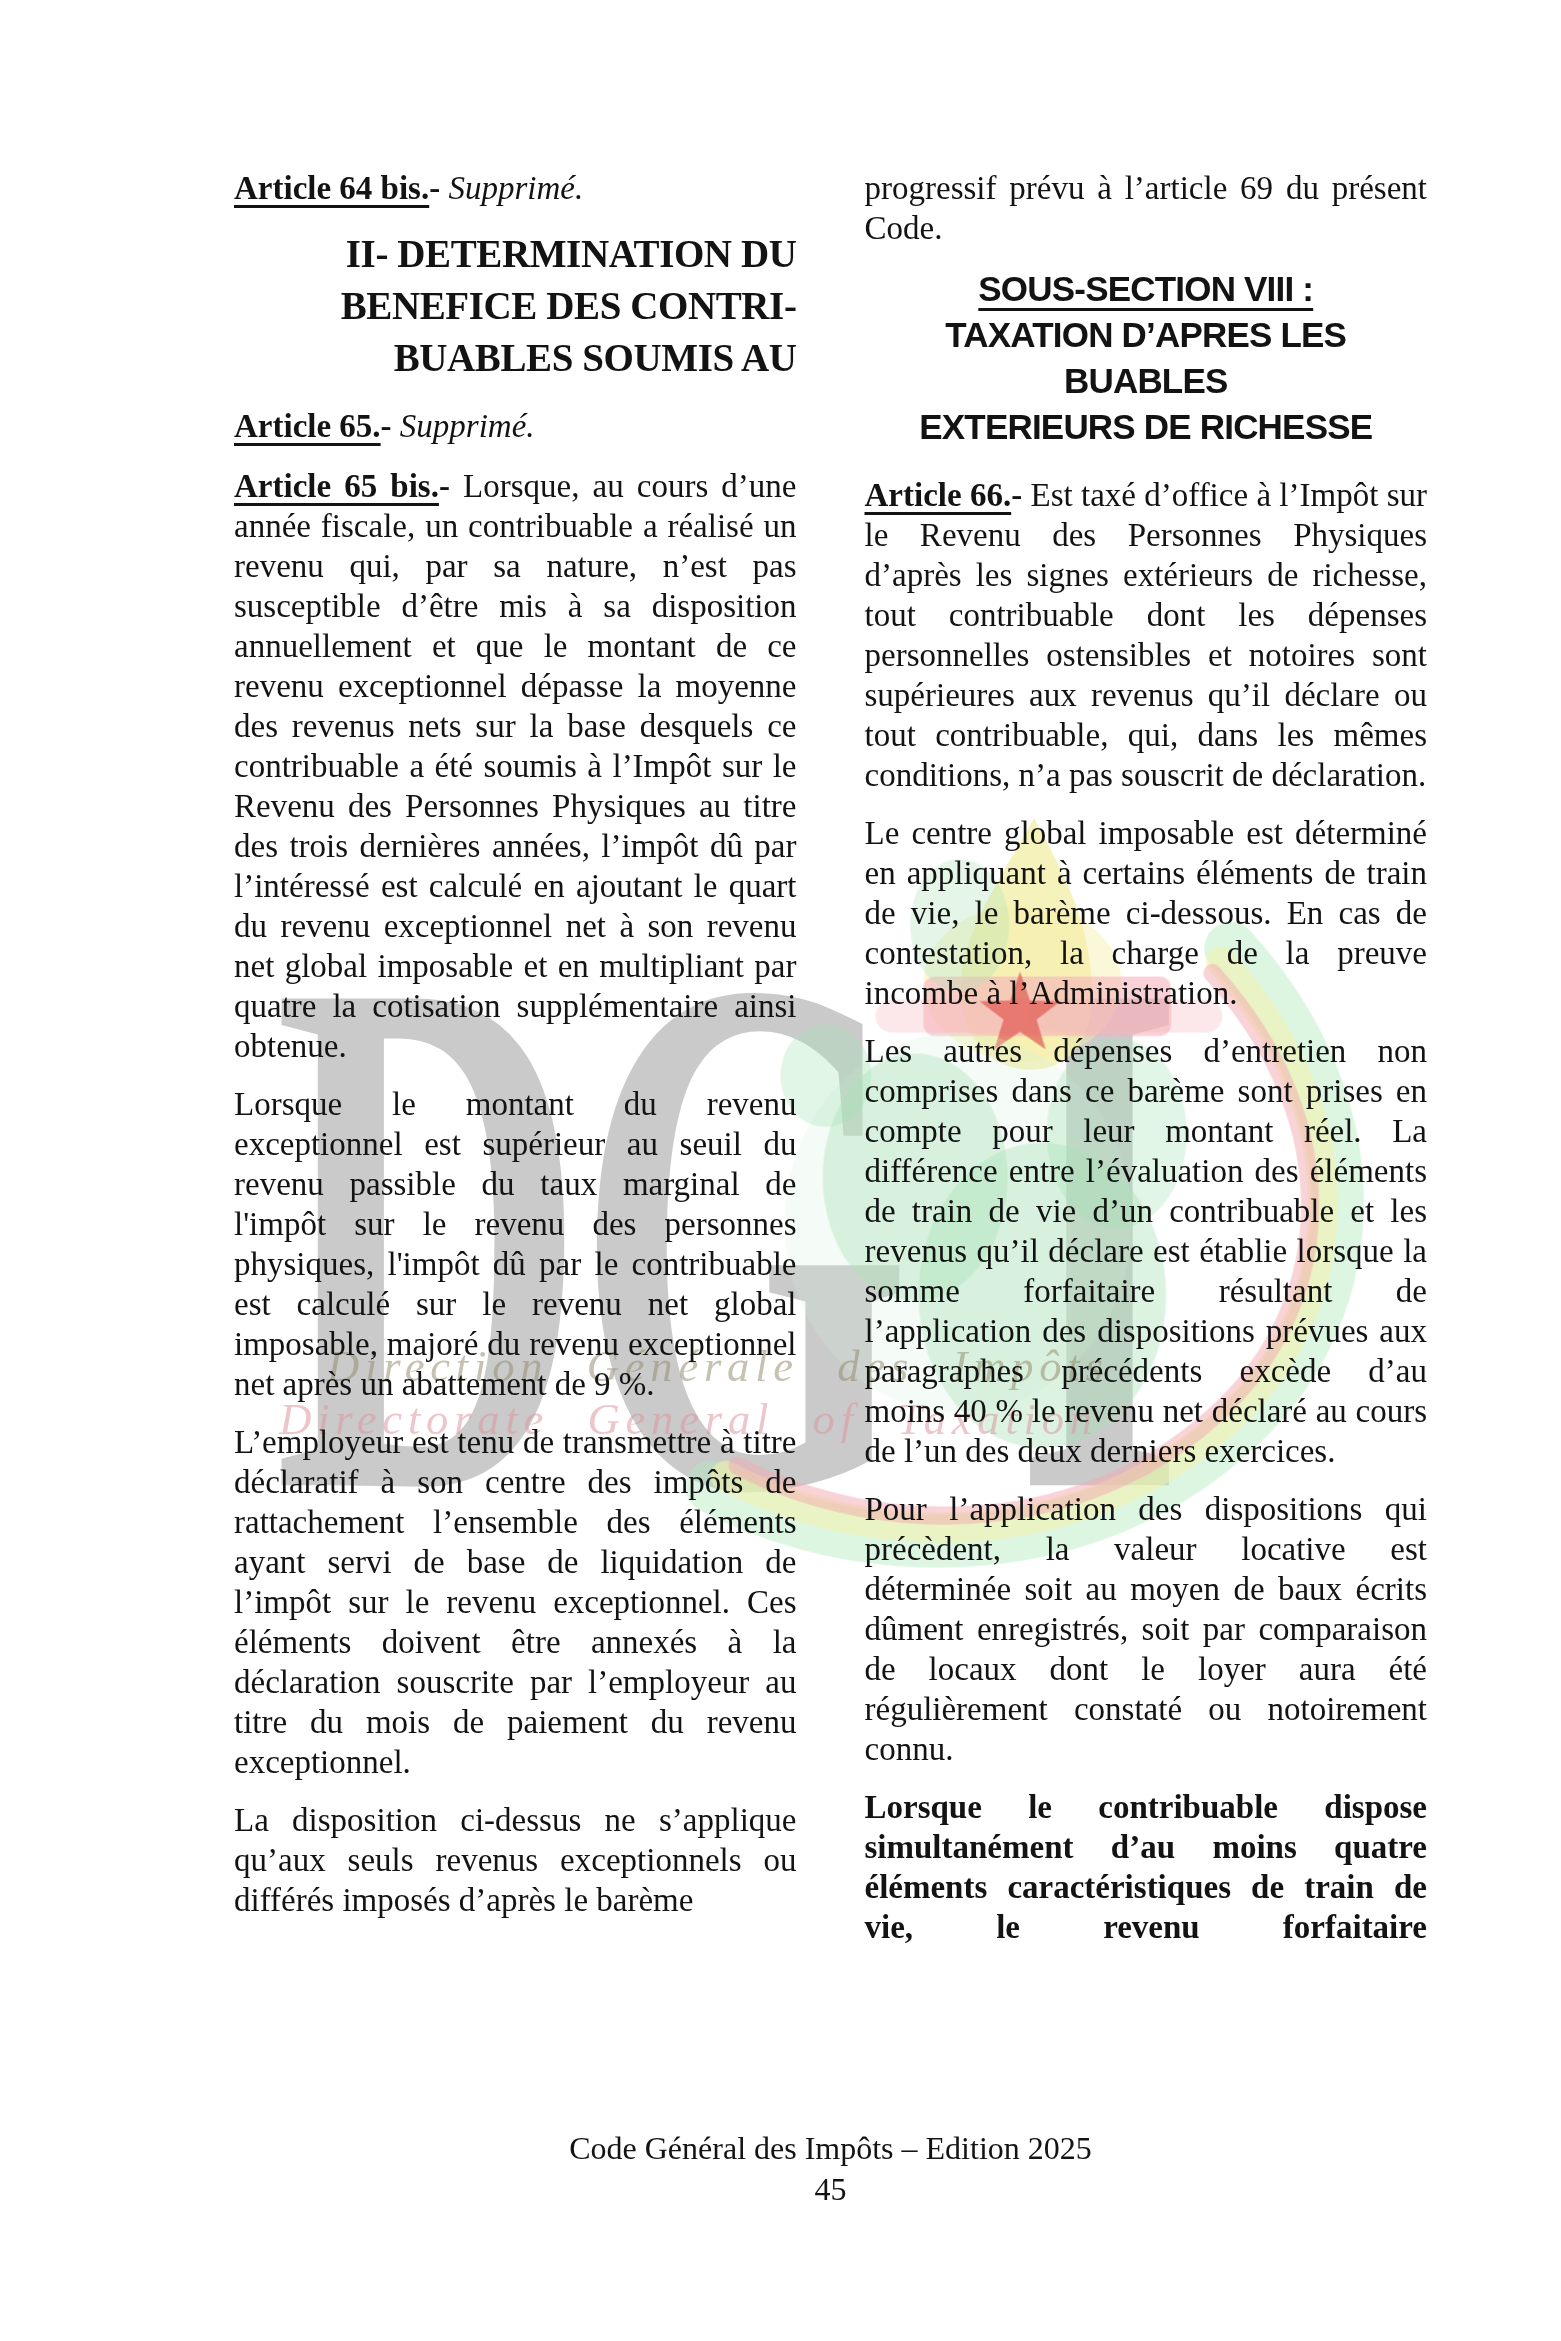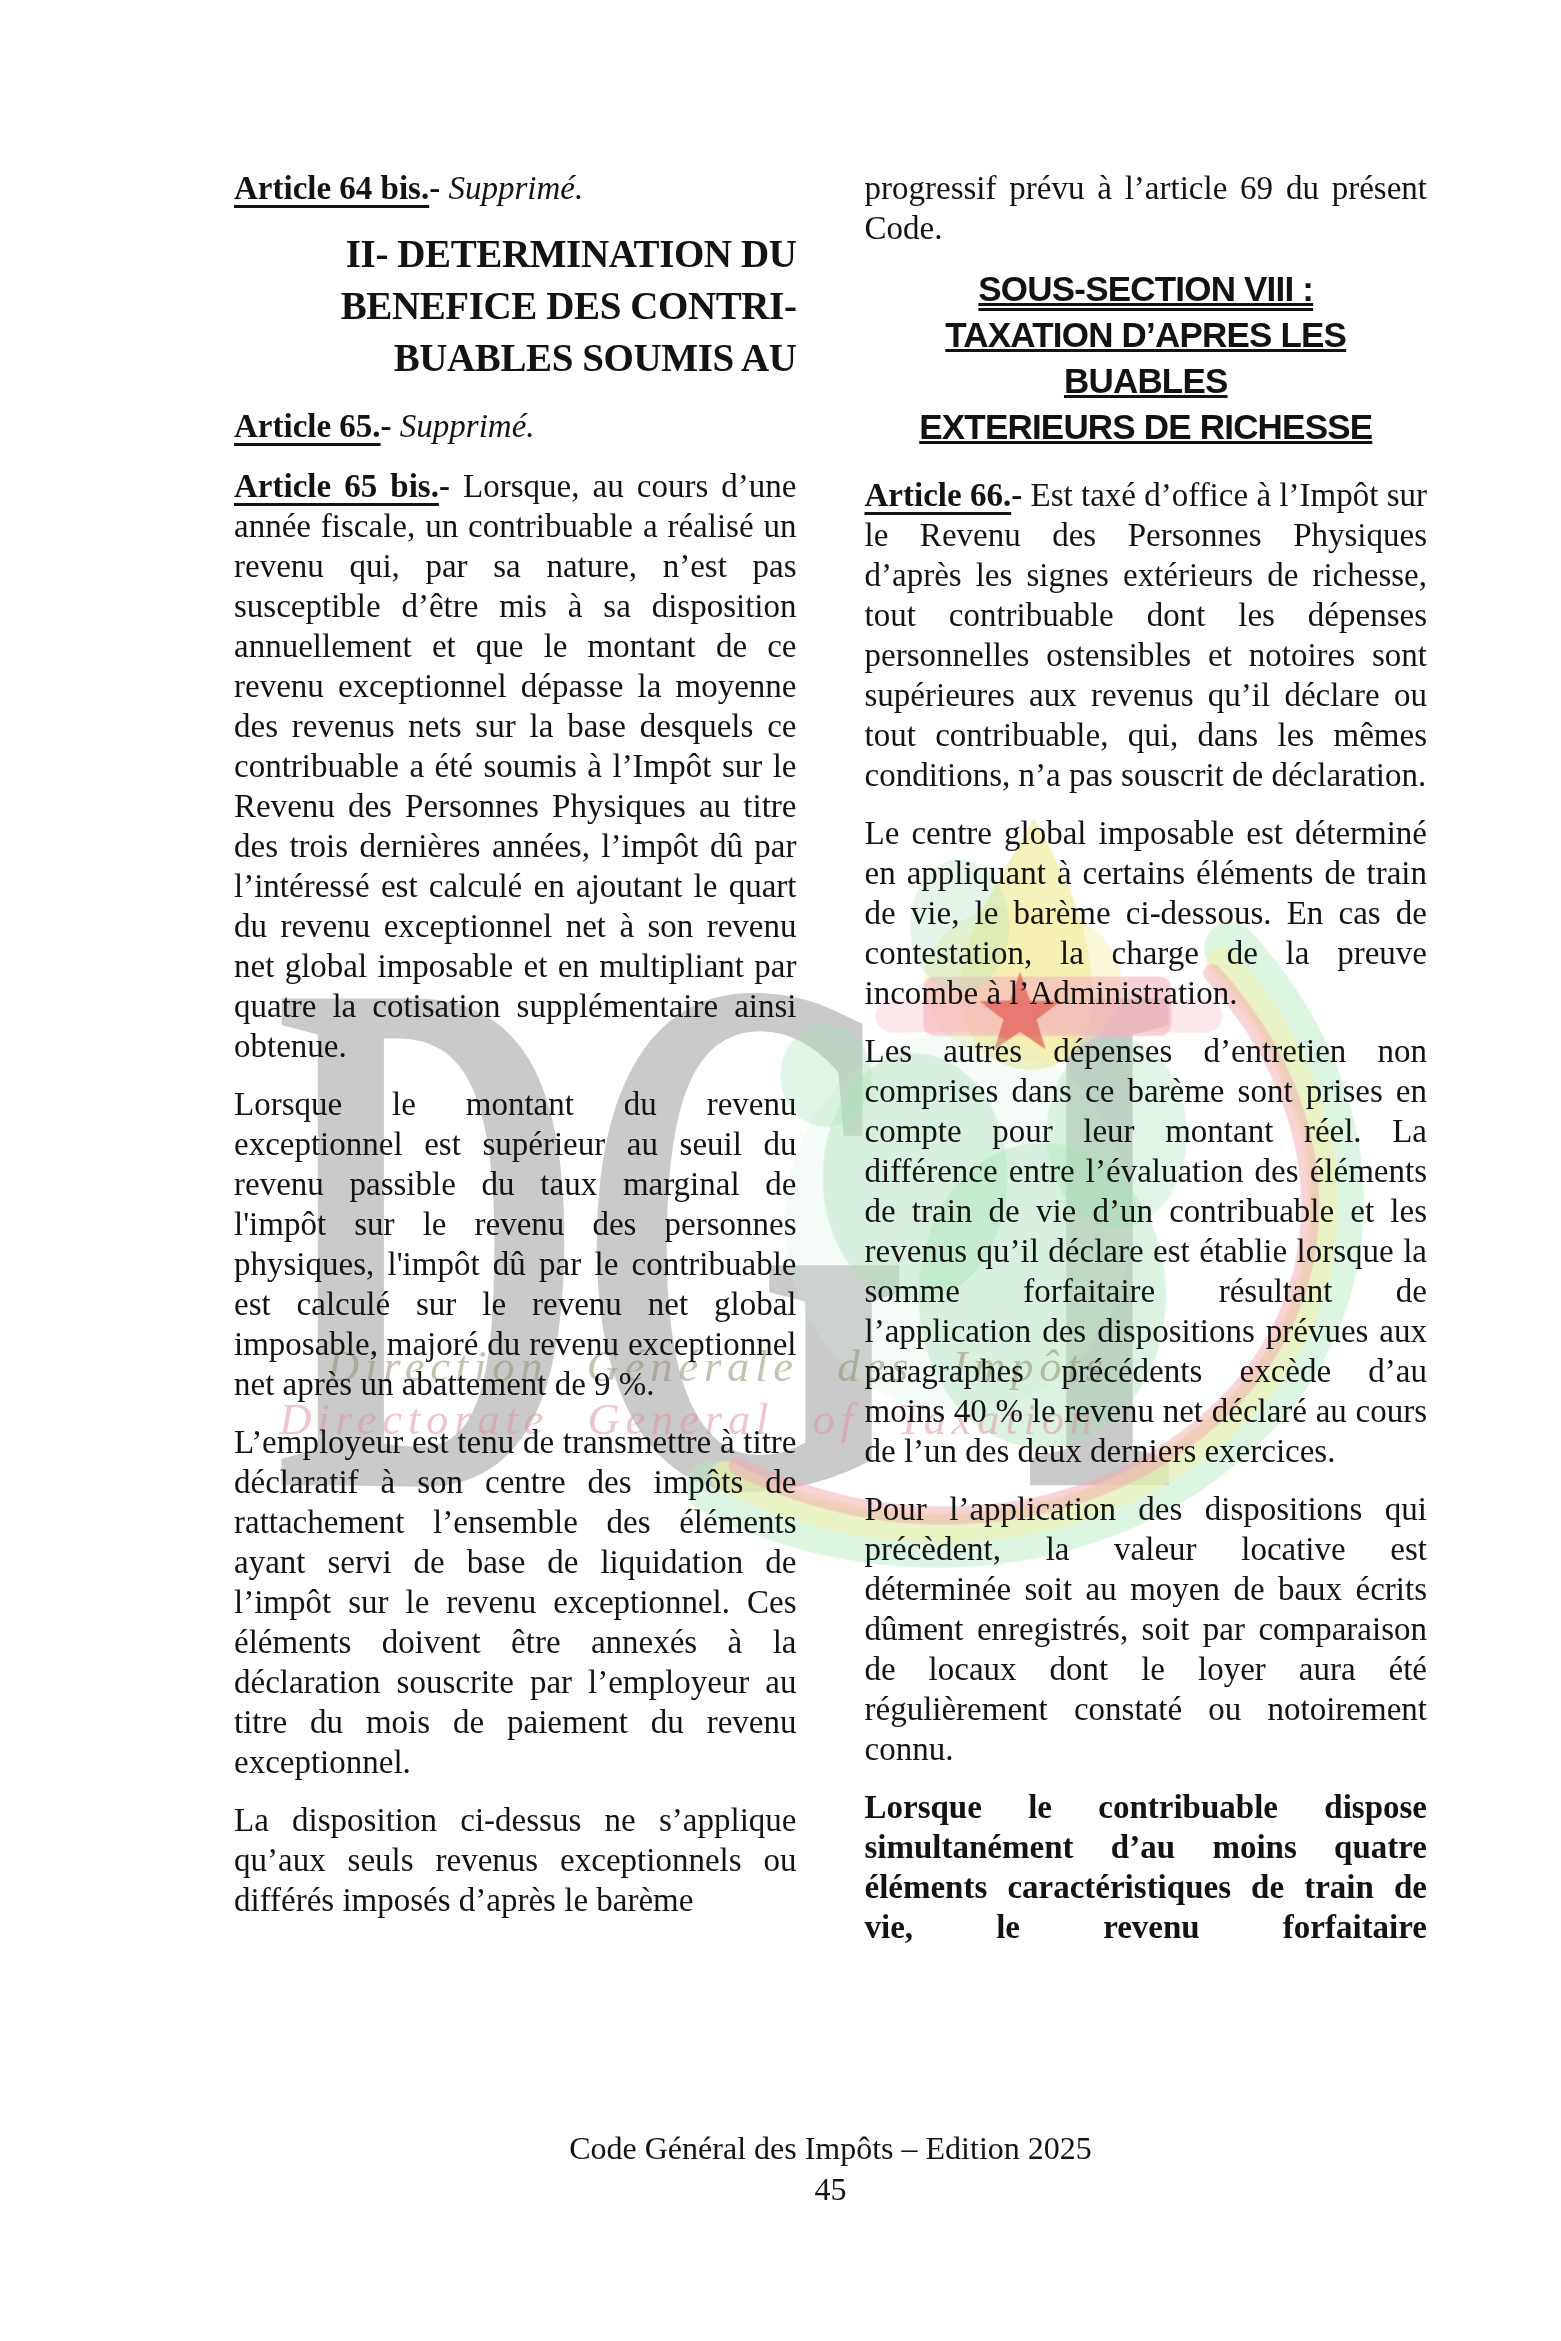--- a/index.html
+++ b/index.html
@@ -24,21 +24,21 @@
   .supprime { font-style:italic; }
   .heading-hang {
     font-size:39px; font-weight:bold; line-height:52px;
     margin:5px 0 21.5px 0; letter-spacing:-0.4px;
   }
   .heading-hang .hl { padding-left:69px;text-align:right; }
   .heading-hang .hl:first-child { padding-left:0; }
   .heading-center {
     font-family:"Liberation Sans", sans-serif; font-weight:bold;
     font-size:35px; line-height:46px; text-align:center;
-    letter-spacing:-0.8px; margin:5px 0 25px 0;text-decoration:underline;
+    letter-spacing:-0.8px; margin:5px 0 25px 0;
   }
   .heading-center .u {
     text-decoration:underline; text-decoration-thickness:3.3px; text-underline-offset:6.6px;
   }
   .footer {
     position:absolute; left:234px; top:2128px; width:1193px;
     text-align:center; font-size:32px; line-height:41px;
   }
 </style>
 </head>

